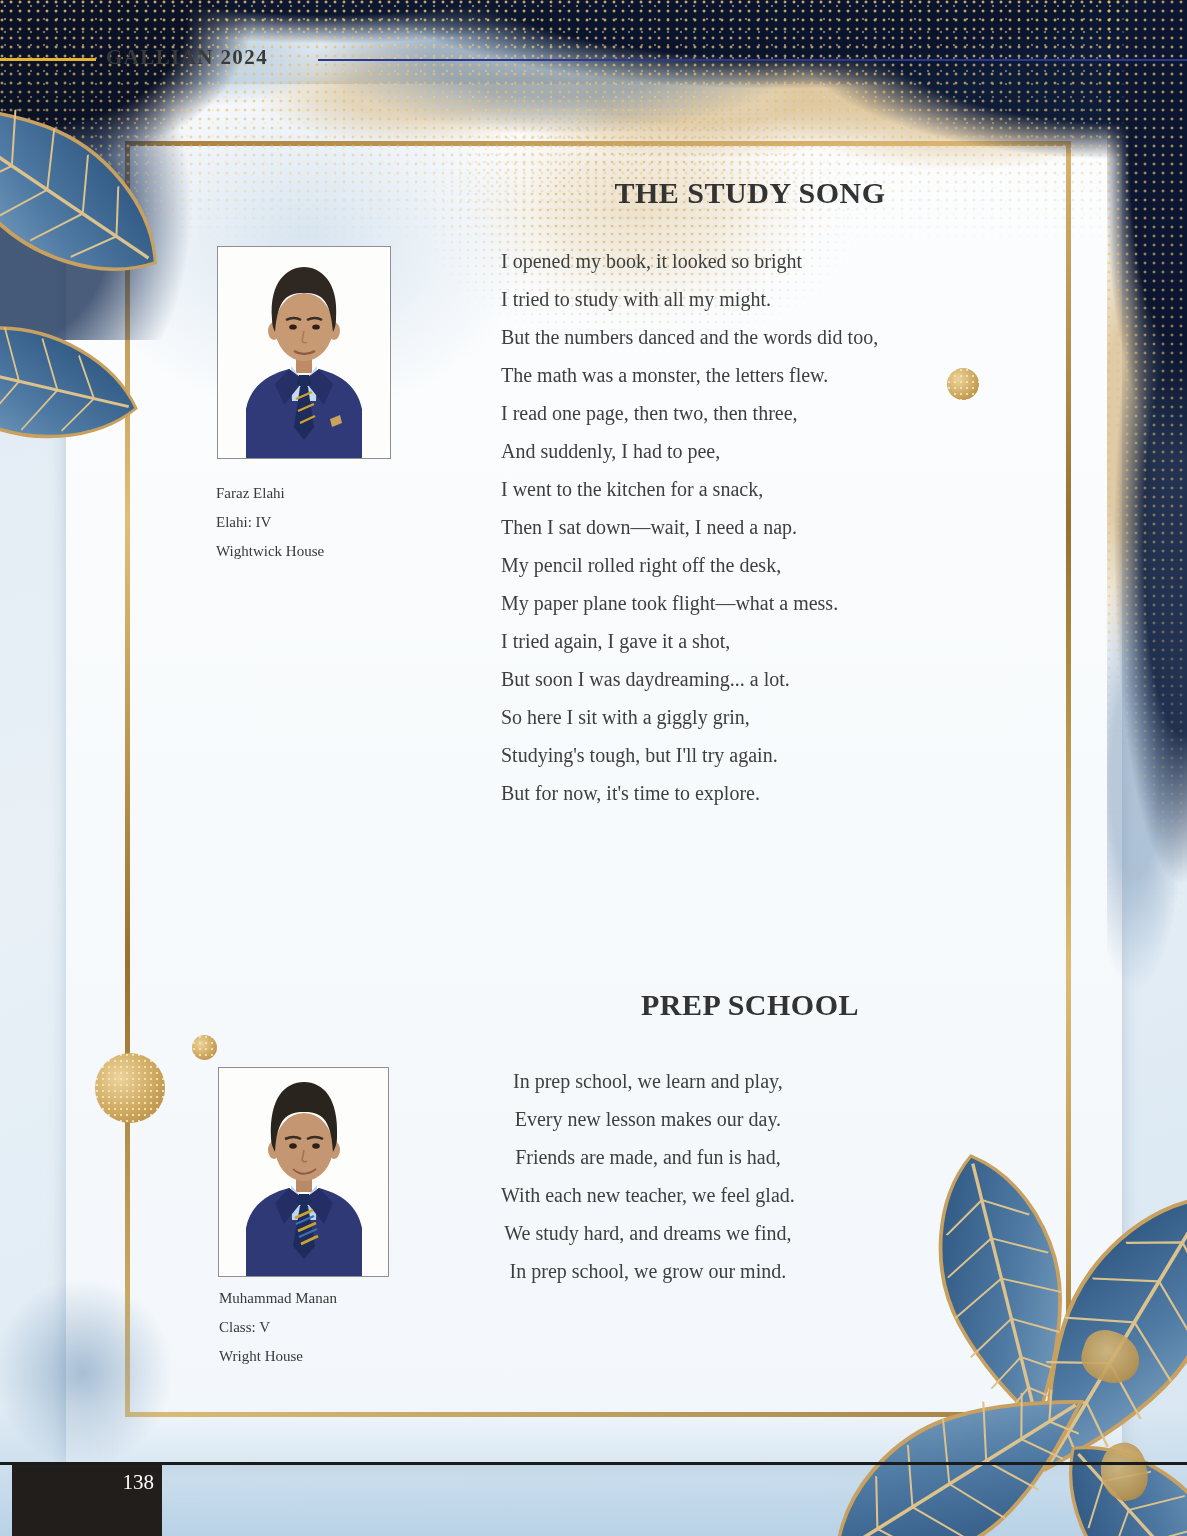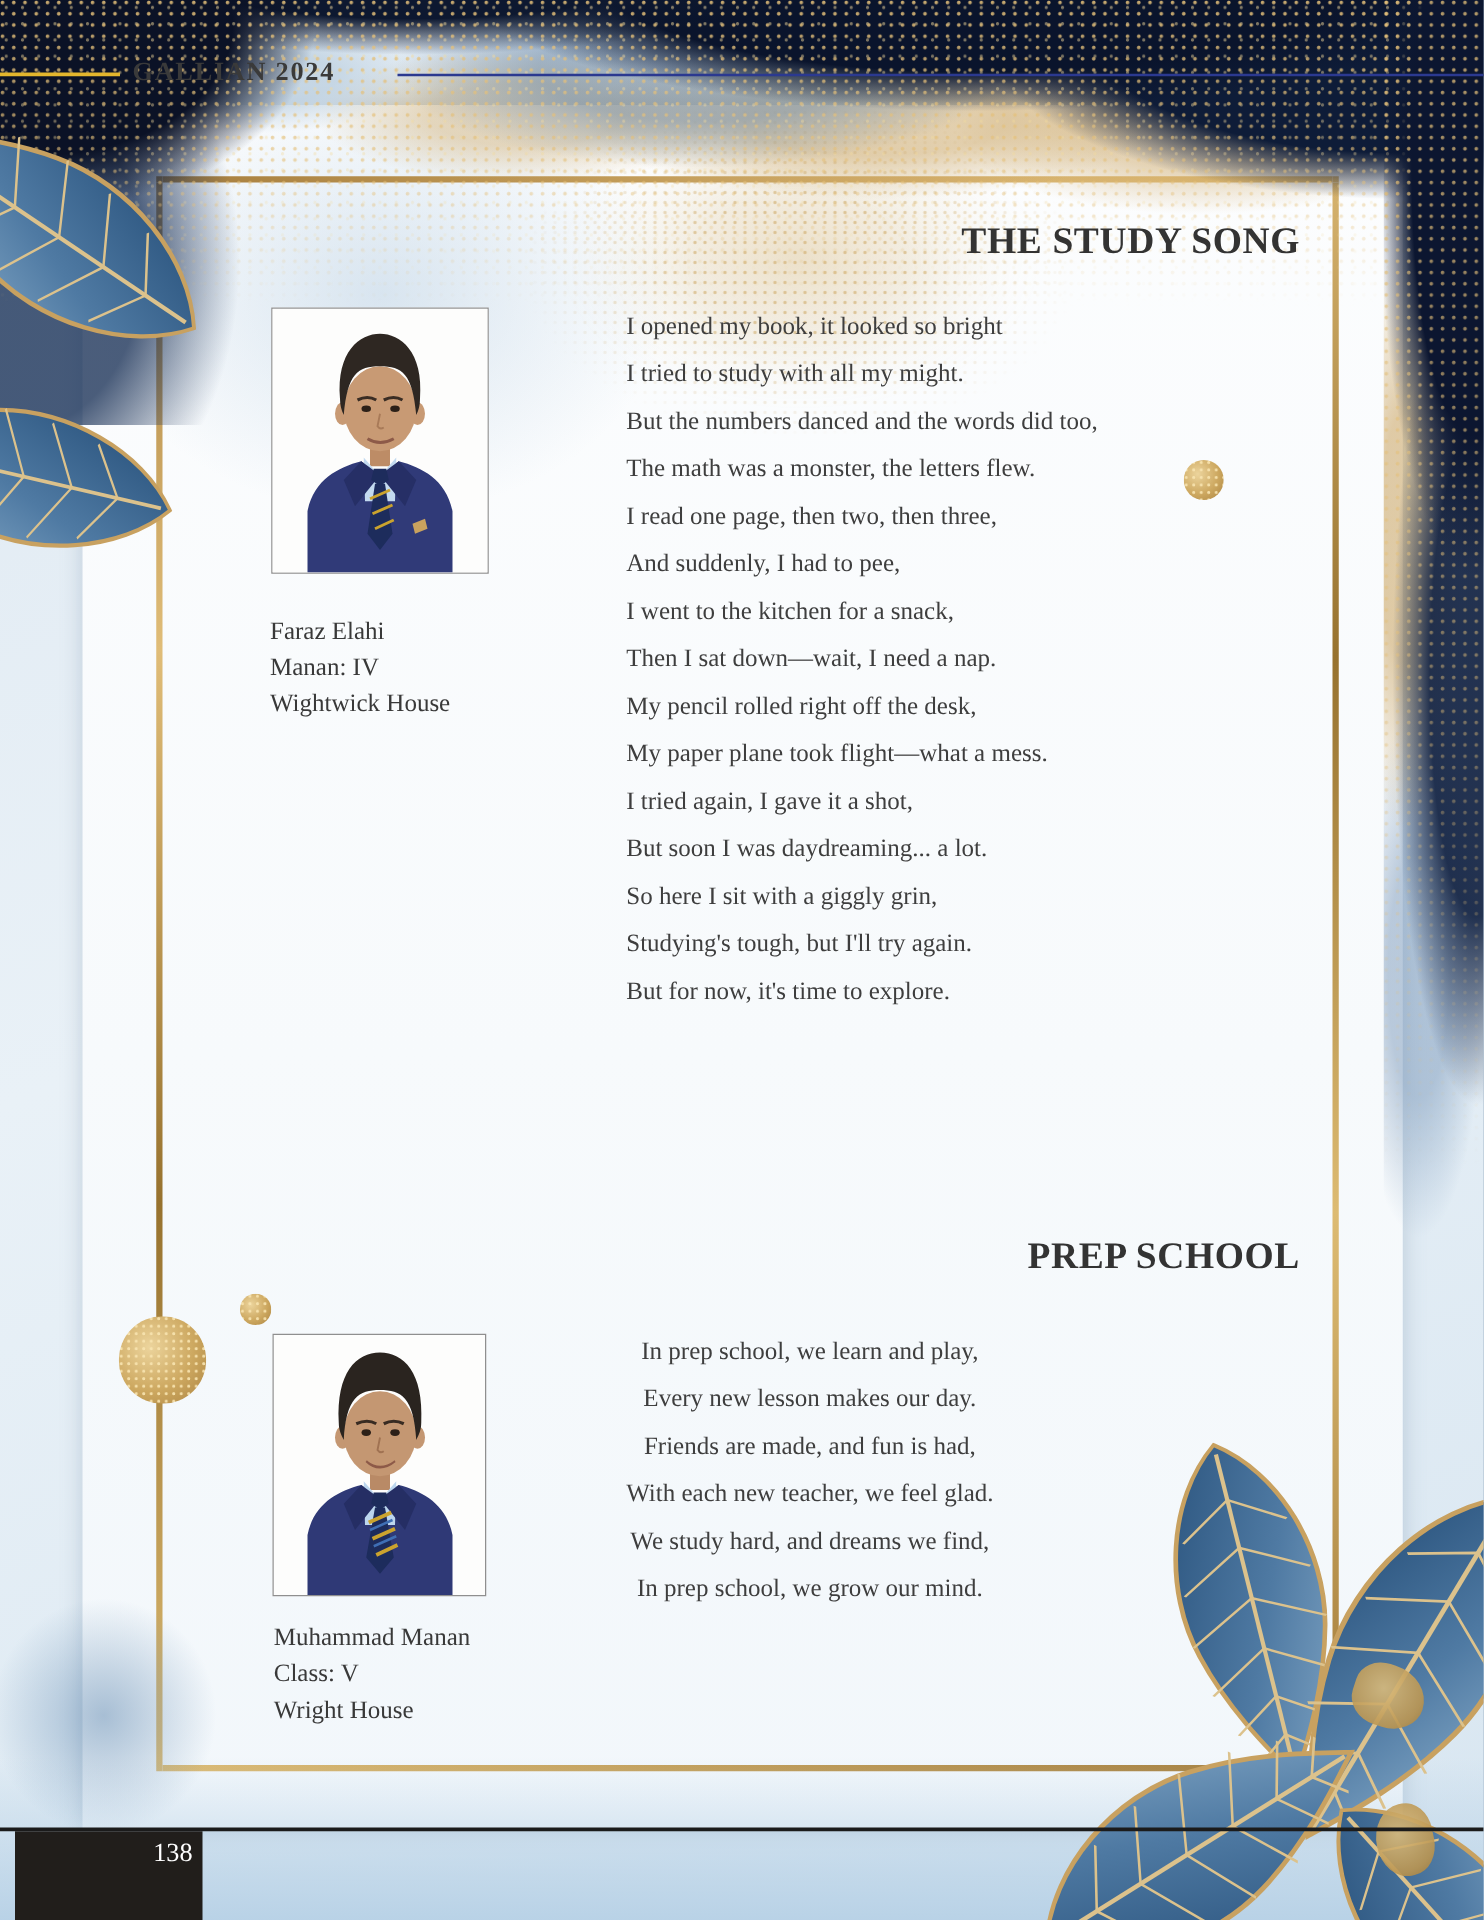--- a/index.html
+++ b/index.html
@@ -112,33 +112,33 @@
   .hdr-rule{position:absolute;z-index:10;}
   .hdr-rule-gold{left:0;top:58px;width:96px;height:3px;background:#e3b62d;}
   .hdr-rule-navy{left:318px;top:59px;width:869px;height:2px;background:#2b3990;}
   .brand{
     position:absolute;left:106px;top:45px;z-index:10;
     font-size:21px;font-weight:bold;letter-spacing:1.4px;color:#3a3a3a;white-space:nowrap;
   }
   
   .poem-title{
     position:absolute;left:460px;width:580px;margin:0;z-index:10;
-    font-size:30px;font-weight:bold;letter-spacing:.5px;color:#333;text-align:right;white-space:nowrap;
+    font-size:30px;font-weight:bold;letter-spacing:.5px;color:#333;text-align:center;white-space:nowrap;
   }
   .title-1{top:176px;}
   .title-2{top:988px;}
   .poem-lines{position:absolute;left:501px;z-index:10;}
   .lines-1{top:242px;}
   .lines-2{top:1062px;text-align:center;}
   .poem-line{font-size:20px;line-height:38px;color:#3e3e3e;white-space:nowrap;}
   
   .photo{position:absolute;z-index:9;border:1px solid #8f8f8f;background:#fff;}
   .photo-1{left:217px;top:246px;width:172px;height:211px;}
   .photo-2{left:218px;top:1067px;width:169px;height:208px;}
-  .caption{position:absolute;z-index:10;font-size:20px;line-height:29px;color:#393939;margin-top:12px;}
+  .caption{position:absolute;z-index:10;font-size:15px;line-height:29px;color:#393939;}
   .caption-1{left:216px;top:479px;}
   .caption-2{left:219px;top:1284px;}
   
   .footer-line{position:absolute;left:0;top:1462px;width:1187px;height:3px;background:#1b1b1b;z-index:11;}
   .page-badge{position:absolute;left:12px;top:1465px;width:150px;height:71px;background:#211e1b;z-index:12;}
   .page-num{position:absolute;right:8px;top:5px;font-size:21px;color:#ffffff;}
 </style>
 </head>
 <body>
 
@@ -234,21 +234,21 @@
     <path d="M71,122 L86,133 L66,158 L57,137 Z" fill="#262f66"></path>
     <path d="M101,122 L86,133 L106,158 L115,137 Z" fill="#262f66"></path>
     <polygon points="81,128 91,128 93,137 86,142 79,137" fill="#1d2c5c"></polygon>
     <polygon points="82,140 90,140 96,180 86,193 76,180" fill="#1d2c5c"></polygon>
     <path d="M78,152 L94,145 M80,164 L96,157 M82,176 L97,169" stroke="#caa32e" stroke-width="2.4"></path>
     <path d="M112,172 l10,-4 l2,8 l-10,4 Z" fill="#c9a25e"></path>
   </svg>
 
   <div class="caption caption-1">
     <div>Faraz Elahi</div>
-    <div>Manan: IV</div>
+    <div>Elahi: IV</div>
     <div>Wightwick House</div>
   </div>
 
   <h2 class="poem-title title-2">PREP SCHOOL</h2>
   <div class="poem-lines lines-2">
       <div class="poem-line">In prep school, we learn and play,</div>
       <div class="poem-line">Every new lesson makes our day.</div>
       <div class="poem-line">Friends are made, and fun is had,</div>
       <div class="poem-line">With each new teacher, we feel glad.</div>
       <div class="poem-line">We study hard, and dreams we find,</div>

